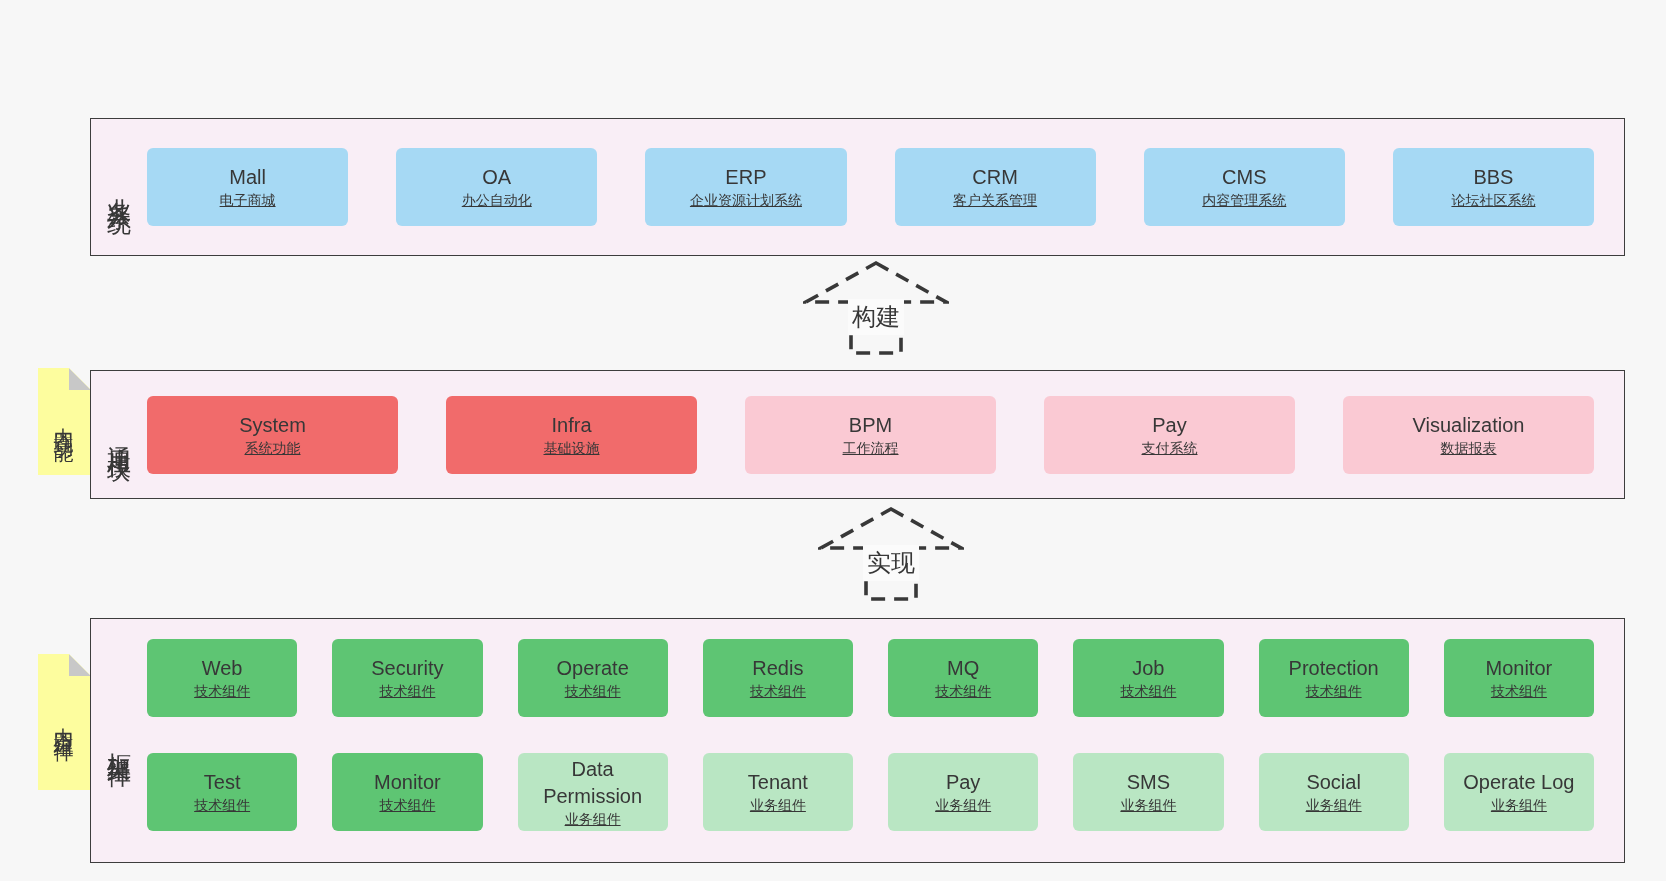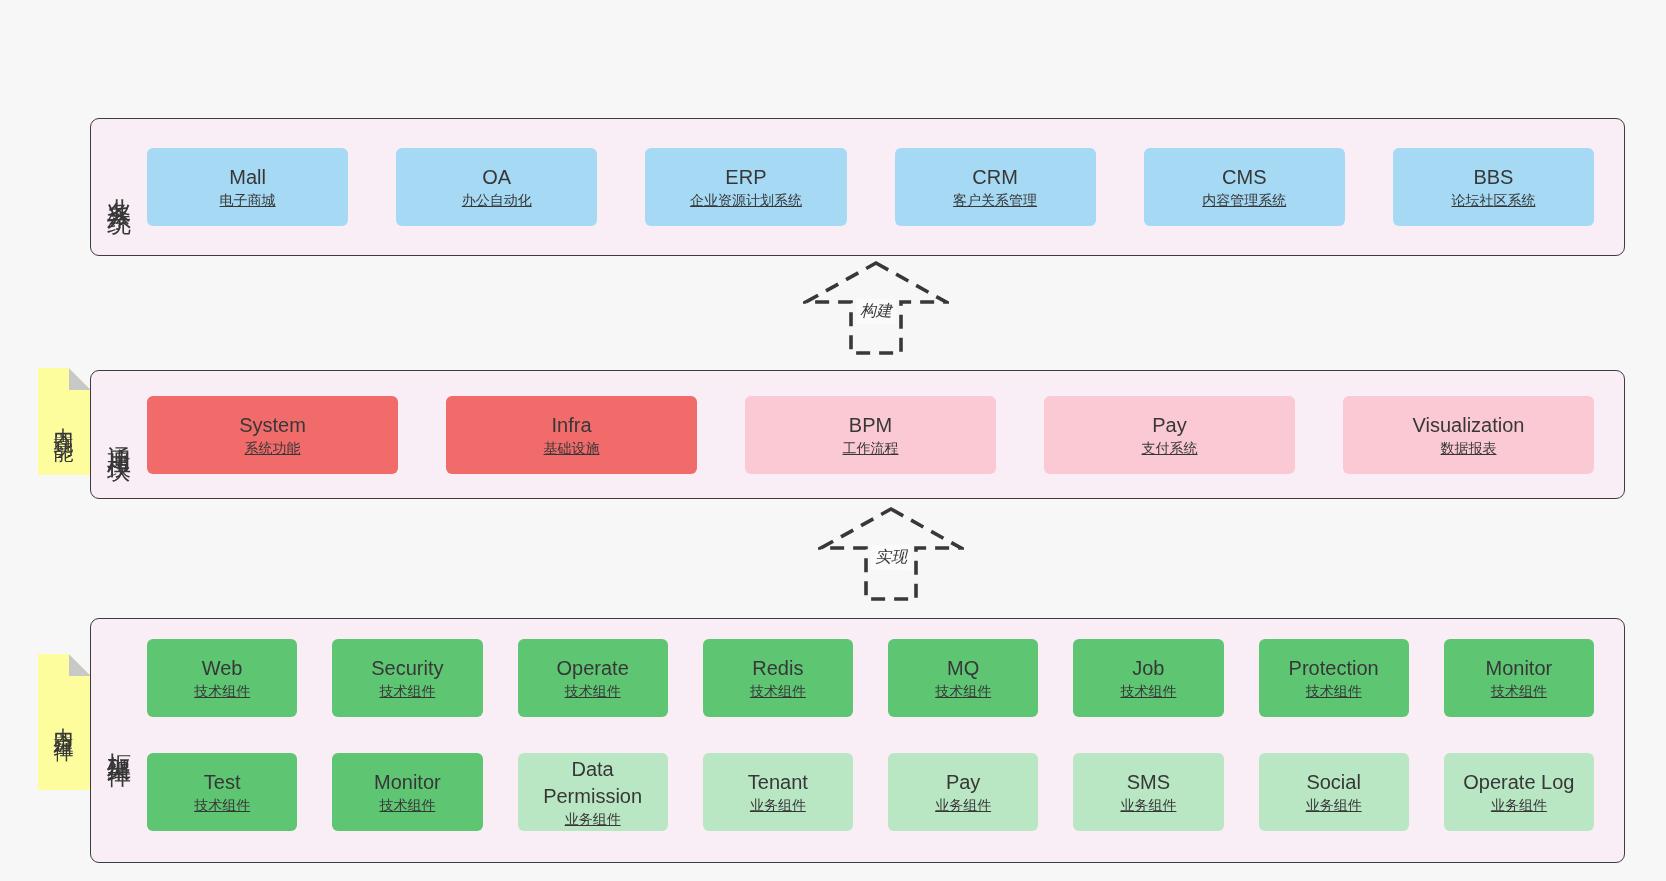--- a/index.html
+++ b/index.html
@@ -12,21 +12,21 @@
   }
   .canvas { position: relative; width: 1666px; height: 881px; }
 
   
   .layer {
     position: absolute;
     left: 90px;
     width: 1535px;
     background: var(--layer-bg, #f9eef6);
     border: 1.6px solid var(--border, #3d3d3d);
-    border-radius: 9px;
+    border-radius: 0;
     display: flex;
     align-items: stretch;
     z-index: 2;
   }
   .layer-1 { top: 118px; height: 138px; }
   .layer-2 { top: 370px; height: 129px; }
   .layer-3 { top: 618px; height: 245px; }
 
   .layer-label {
     width: 56px;
@@ -80,23 +80,22 @@
   .arrow-1 { left: 803px; top: 259px; }
   .arrow-2 { left: 818px; top: 505px; }
   .arrow svg { display: block; }
   .arrow-label {
     position: absolute;
     left: 50%;
     top: 40px;
     transform: translateX(-50%);
     background: var(--label-bg, #fbfbfb);
     padding: 2px 4px;
-    font-size: 16px;
+    font-size: 24px;
     white-space: nowrap;
-    font-style: italic;
   }
 
   
   .sticky {
     position: absolute;
     left: 38px;
     width: 53px;
     background: var(--sticky, #fdfd9e);
     clip-path: polygon(0 0, calc(100% - 22px) 0, 100% 22px, 100% 100%, 0 100%);
     display: flex;

